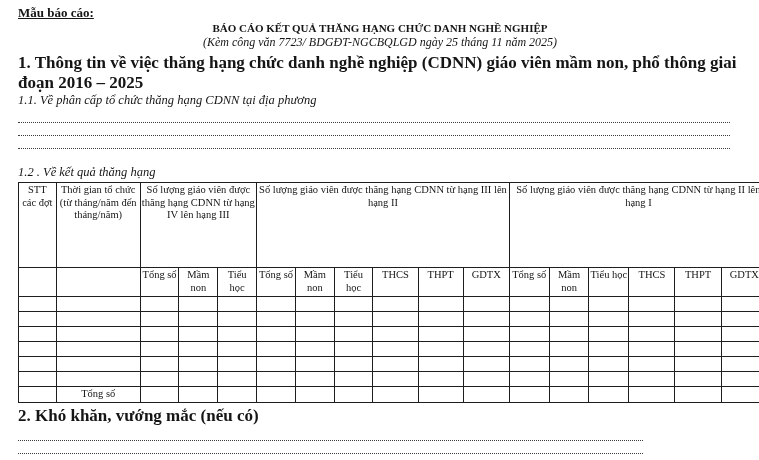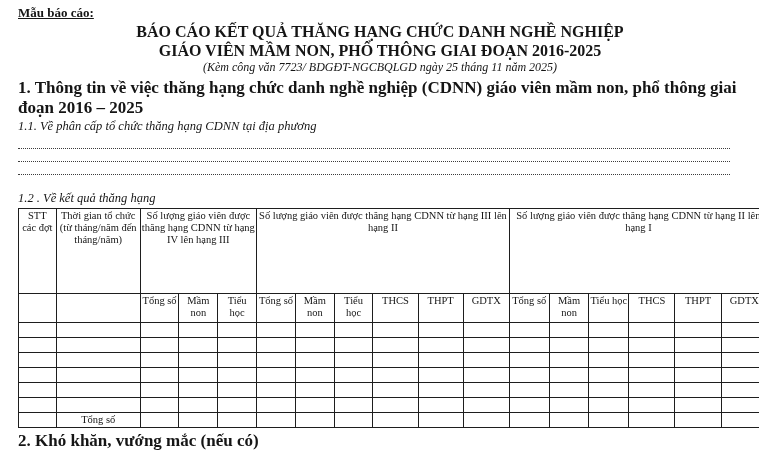--- a/index.html
+++ b/index.html
@@ -9,21 +9,21 @@
     color:#151515;
     overflow:hidden;
   }
   .doc { padding:5px 17px 13px 18px; }
 
   .form-label {
     font-weight:bold; font-size:13px; text-decoration:underline;
     margin-bottom:1px;
   }
   .title-block { text-align:center; line-height:1.2; }
-  .title-main { font-weight:bold; font-size:16px; }
+  .title-main { font-weight:bold; font-size:11px; }
   .title-cite { font-style:italic; font-size:12px; }
 
   .h-num  { font-weight:bold; font-size:17px; margin-top:3px; line-height:1.2; }
   .h-sub  { font-weight:normal; font-style:italic; font-size:12.5px; line-height:1.2; }
 
   .dots-block { margin-top:2px; }
   .dotline { height:12px; border-bottom:1.6px dotted #3c3c3c; }
   .dotline.wide   { width:712px; }
   .dotline.medium { width:625px; }
 
@@ -46,21 +46,20 @@
 </style>
 </head>
 <body>
 
 <div class="doc">
 
   <div class="form-label">Mẫu báo cáo:</div>
 
   <div class="title-block">
     <div class="title-main">BÁO CÁO KẾT QUẢ THĂNG HẠNG CHỨC DANH NGHỀ NGHIỆP</div>
-    <div class="title-main">GIÁO VIÊN MẦM NON, PHỔ THÔNG GIAI ĐOẠN 2016-2025</div>
     <div class="title-cite">(Kèm công văn 7723/ BDGĐT-NGCBQLGD ngày 25 tháng 11 năm 2025)</div>
   </div>
 
   <div class="h-num">1. Thông tin về việc thăng hạng chức danh nghề nghiệp (CDNN) giáo viên mầm non, phổ thông giai đoạn 2016 – 2025</div>
   <div class="h-sub">1.1. Về phân cấp tổ chức thăng hạng CDNN tại địa phương</div>
 
   <div class="dots-block">
     <div class="dotline wide"></div>
     <div class="dotline wide"></div>
     <div class="dotline wide"></div>

